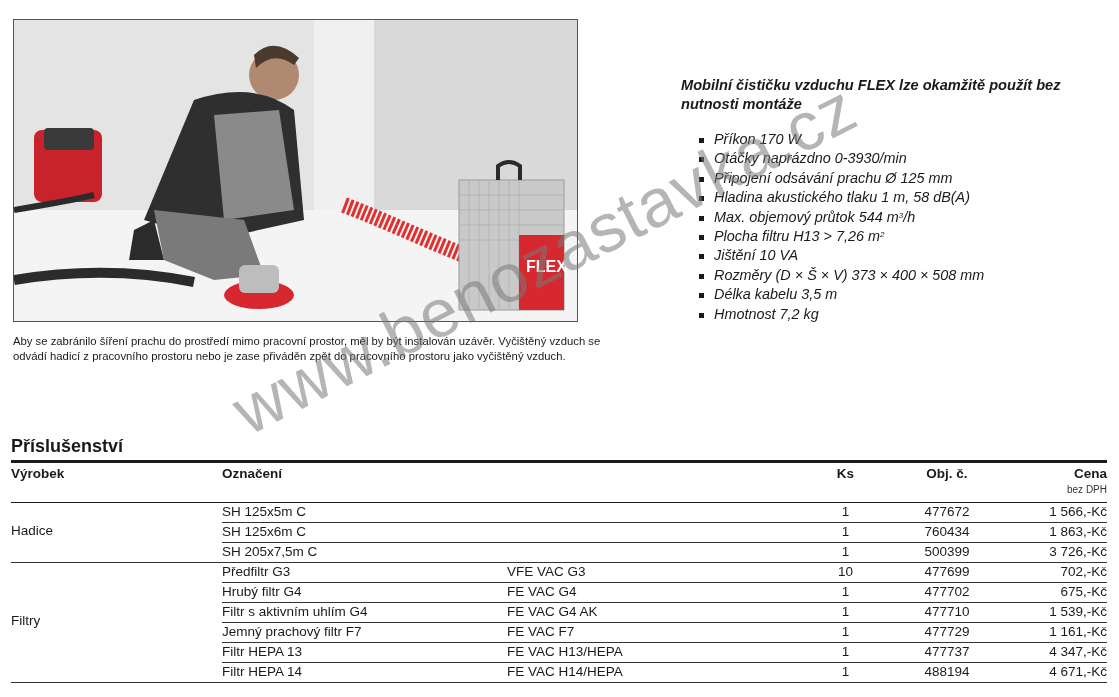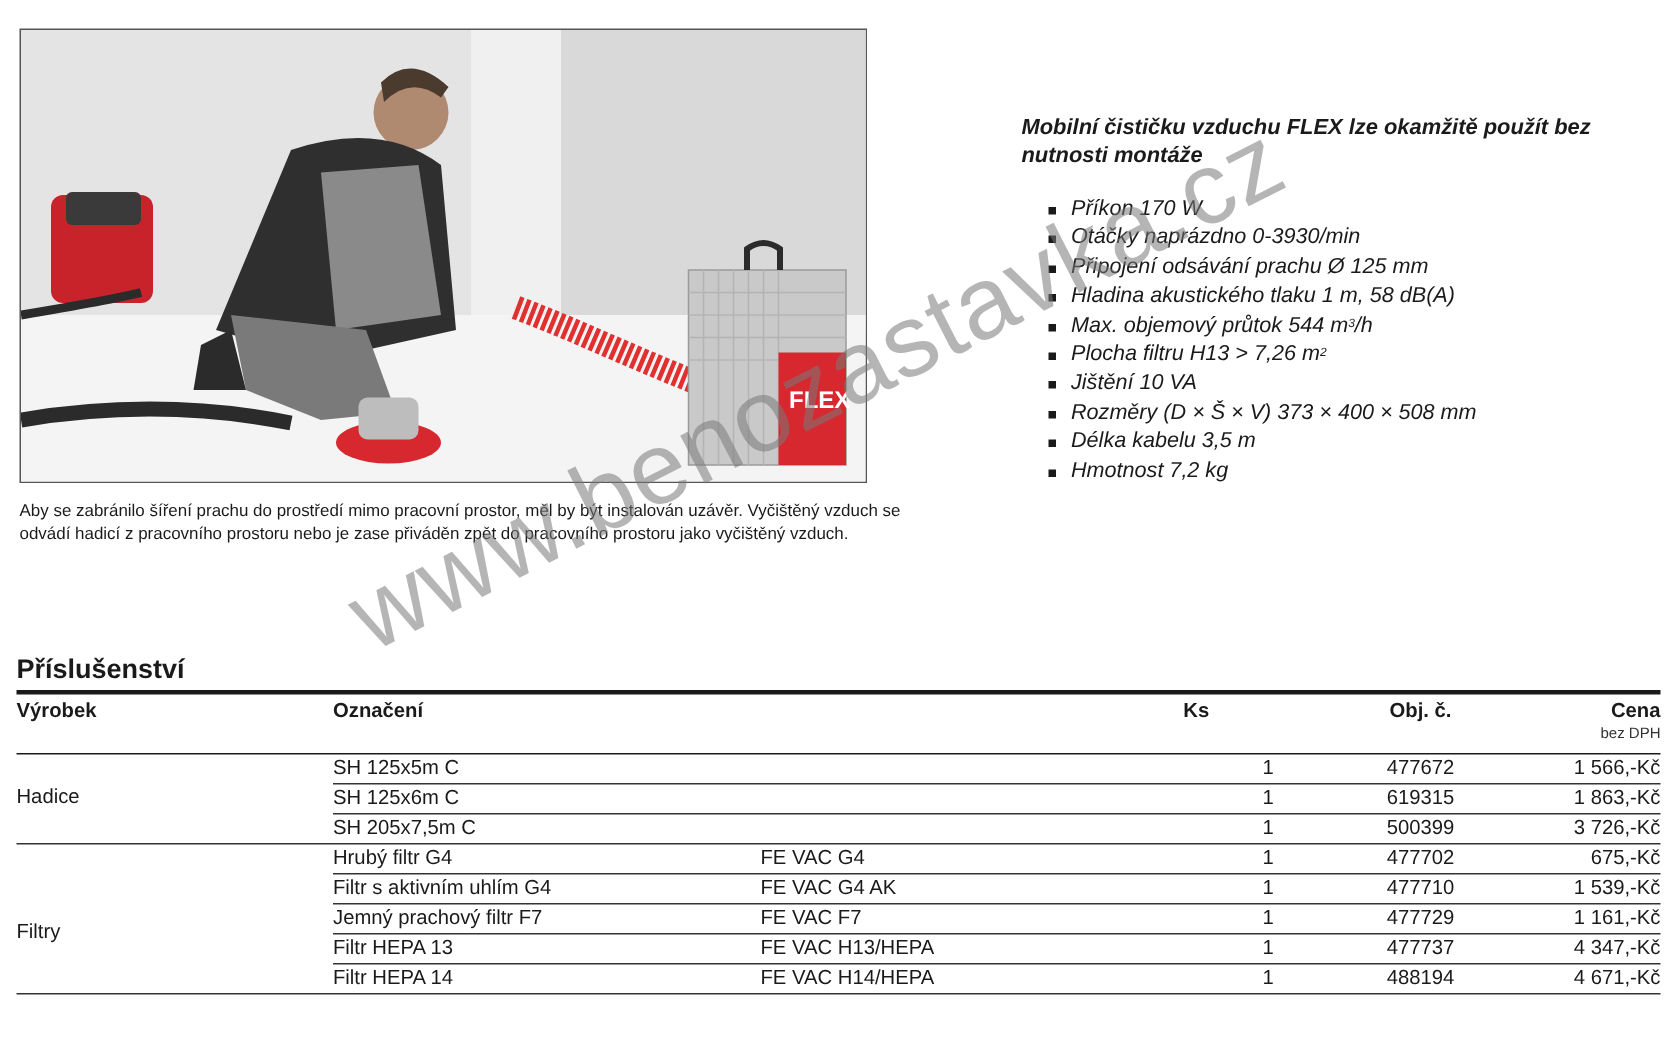--- a/index.html
+++ b/index.html
@@ -114,54 +114,61 @@
     <li>Hmotnost 7,2 kg</li>
   </ul>
 </div>
 
 <div class="acc-title">Příslušenství</div>
 
 <div class="table">
   <div class="hdr">
     <span style="left:0">Výrobek</span>
     <span style="left:211px">Označení</span>
-    <span style="left:763px; width:47px; text-align:center">Ks</span>
+    <span style="left:811px; width:47px; text-align:center">Ks</span>
     <span style="left:901px; width:70px; text-align:center">Obj. č.</span>
     <span style="right:0">Cena</span>
     <span class="sub">bez DPH</span>
   </div>
 
   <div id="groups">
       <div class="group">
         <div class="group-label" style="top: 20.25px;">Hadice</div>
         <div class="row">
           <span class="c-name">SH 125x5m C</span>
           <span class="c-code"></span>
           <span class="c-ks">1</span>
           <span class="c-obj">477672</span>
           <span class="c-price">1 566,-Kč</span>
         </div>
         <div class="row">
           <span class="c-name">SH 125x6m C</span>
           <span class="c-code"></span>
           <span class="c-ks">1</span>
-          <span class="c-obj">619315</span>
+          <span class="c-obj">760434</span>
           <span class="c-price">1 863,-Kč</span>
         </div>
         <div class="row">
           <span class="c-name">SH 205x7,5m C</span>
           <span class="c-code"></span>
           <span class="c-ks">1</span>
           <span class="c-obj">500399</span>
           <span class="c-price">3 726,-Kč</span>
         </div>
       </div>
       <div class="group">
         <div class="group-label" style="top: 49.5px;">Filtry</div>
         <div class="row">
+          <span class="c-name">Předfiltr G3</span>
+          <span class="c-code">VFE VAC G3</span>
+          <span class="c-ks">10</span>
+          <span class="c-obj">477699</span>
+          <span class="c-price">702,-Kč</span>
+        </div>
+        <div class="row">
           <span class="c-name">Hrubý filtr G4</span>
           <span class="c-code">FE VAC G4</span>
           <span class="c-ks">1</span>
           <span class="c-obj">477702</span>
           <span class="c-price">675,-Kč</span>
         </div>
         <div class="row">
           <span class="c-name">Filtr s aktivním uhlím G4</span>
           <span class="c-code">FE VAC G4 AK</span>
           <span class="c-ks">1</span>

